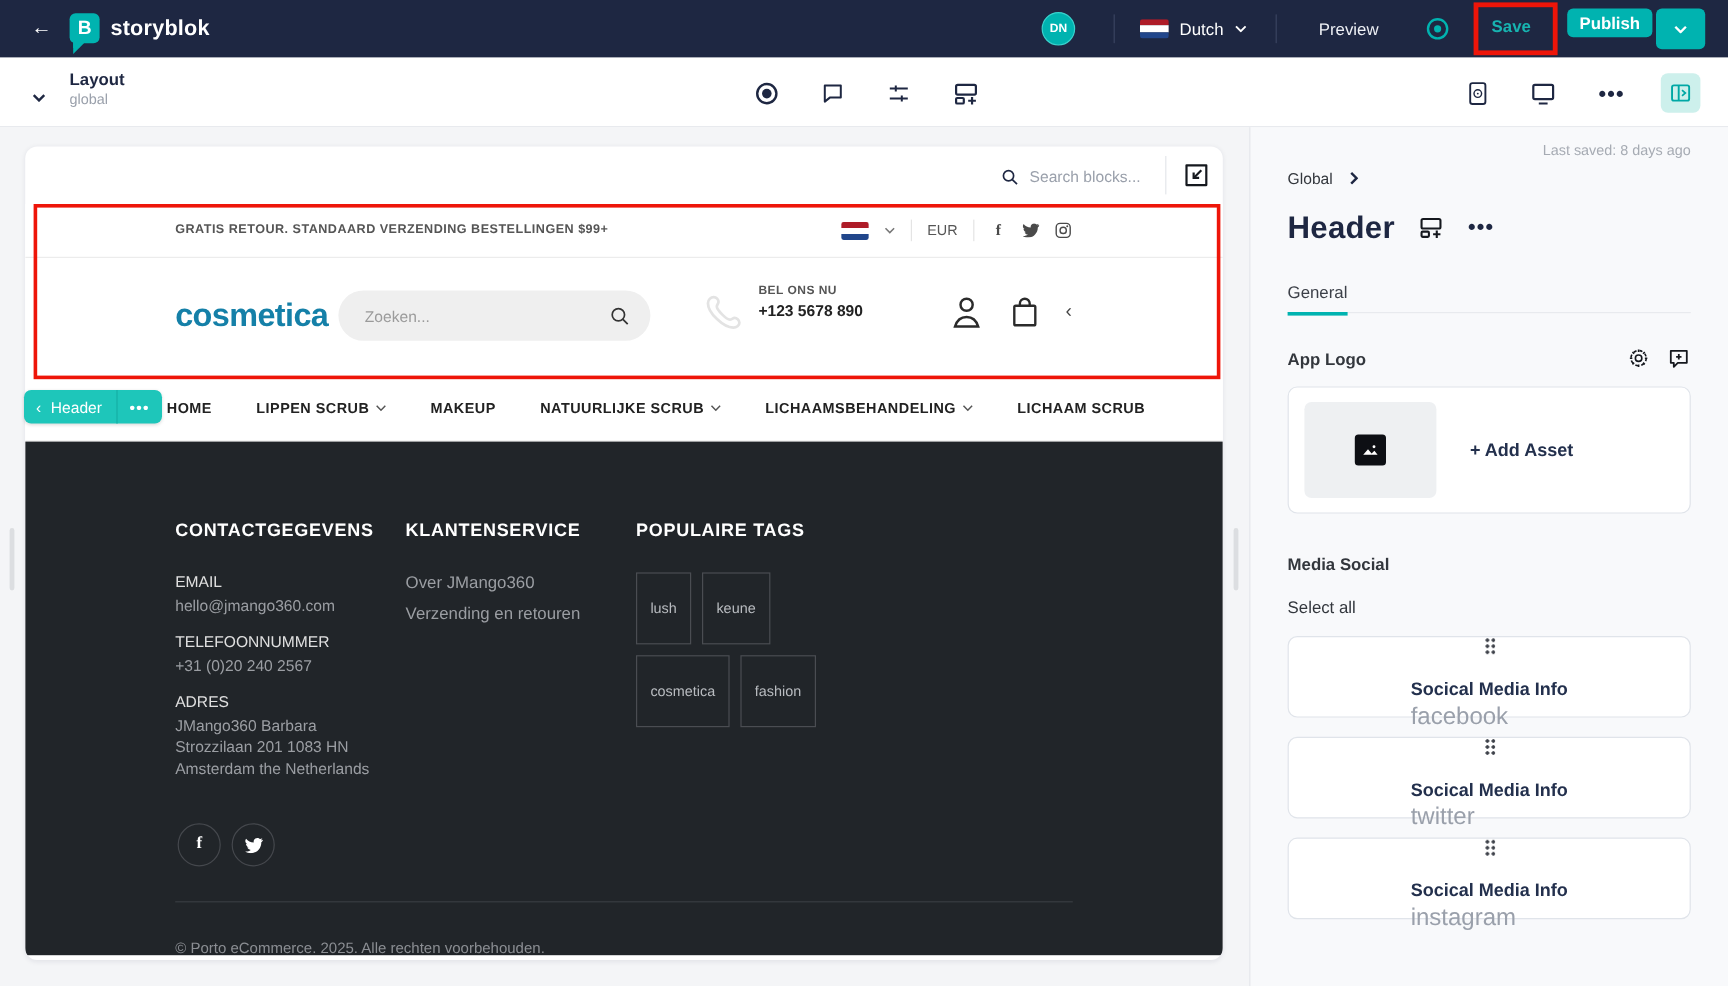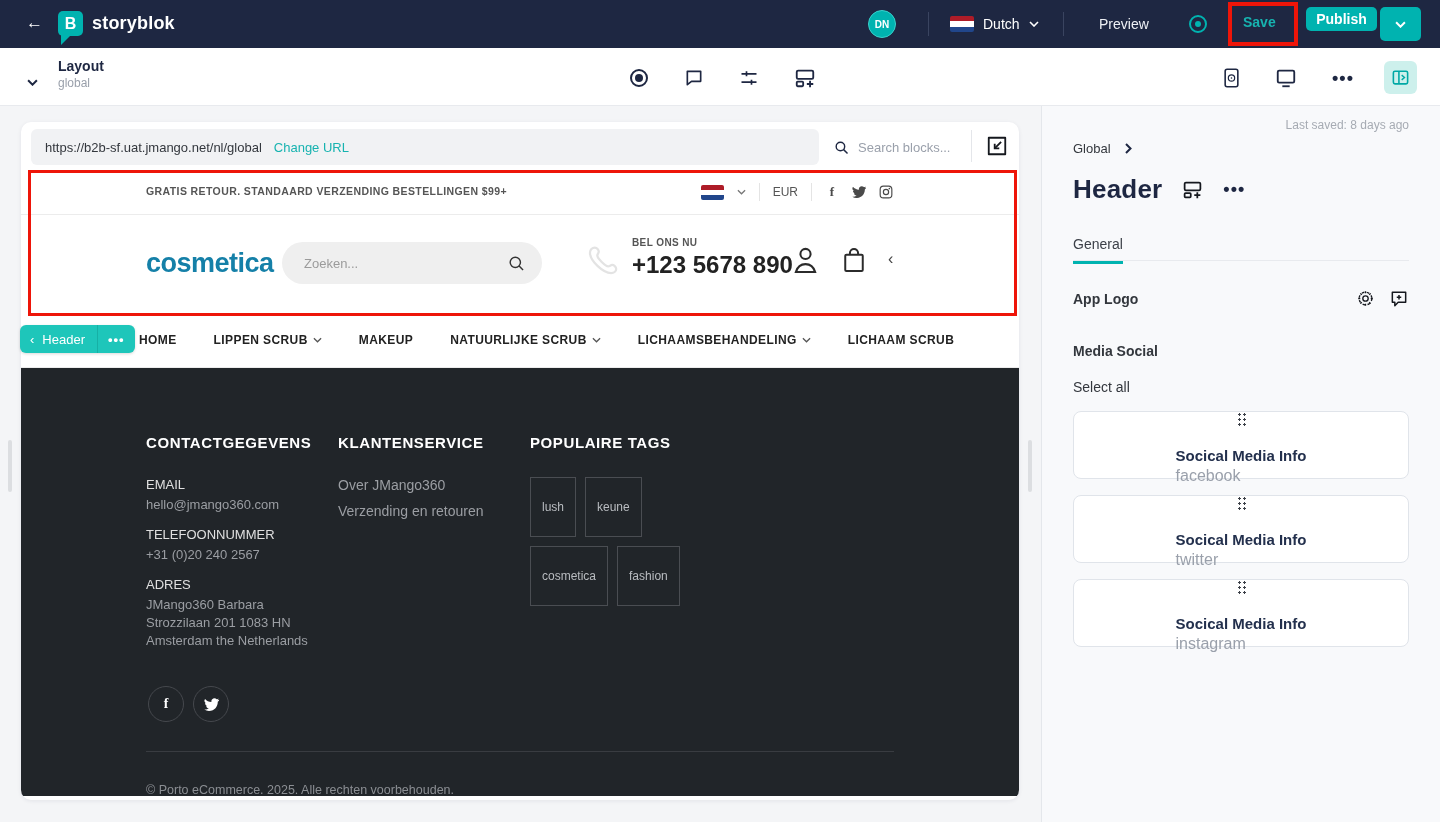--- a/index.html
+++ b/index.html
@@ -65,21 +65,21 @@
 
   
   .site-header { position:relative; height:98px; background:#fff; }
   .logo { position:absolute; left:125px; top:33px; font-size:27px; font-weight:bold; letter-spacing:-.5px; color:#1580a8; cursor:pointer; }
   .zoeken-pill { position:absolute; left:261px; top:27px; width:260px; height:42px; background:#efefef; border-radius:21px; display:flex; align-items:center; padding:0 16px 0 22px; }
   .zoeken-pill input { flex:1; border:none; outline:none; background:transparent; font-size:13px; color:#555; font-family:"Liberation Sans",sans-serif; }
   .zoeken-pill input::placeholder { color:#9b9b9b; }
   .phone-cluster { position:absolute; left:565px; top:22px; display:flex; gap:12px; }
   .phone-glyph { color:#e3e3e3; margin-top:4px; }
   .call-label { font-size:10px; font-weight:bold; letter-spacing:.4px; color:#555; }
-  .call-number { font-size:24px; font-weight:bold; color:#222; margin-top:3px; }
+  .call-number { font-size:13px; font-weight:bold; color:#222; margin-top:3px; }
   .hdr-icons { position:absolute; left:770px; top:28px; display:flex; align-items:center; gap:20px; color:#2b2b2b; }
   .hdr-chev { font-size:16px; color:#444; margin-top:-6px; }
   .red-annot { position:absolute; left:7px; top:48px; width:989px; height:146px; border:3px solid #ee1509; pointer-events:none; z-index:5; }
 
   
   .site-nav { position:relative; height:55px; background:#fff; border-bottom:1px solid #ececec; display:flex; align-items:center; padding-left:118px; gap:37px; }
   .nav-item { font-size:12px; font-weight:bold; letter-spacing:.4px; color:#222; cursor:pointer; display:flex; align-items:center; gap:5px; white-space:nowrap; }
   .nav-item svg { color:#555; }
 
   
@@ -125,21 +125,21 @@
   .field-icons span { cursor:pointer; display:flex; }
   .asset-card { margin-top:13px; height:106px; background:#fff; border:1px solid #e0e4ea; border-radius:8px; display:flex; align-items:center; padding:0 0 0 13px; gap:28px; }
   .asset-thumb { width:110px; height:80px; background:#eef0f2; border-radius:6px; display:flex; align-items:center; justify-content:center; }
   .asset-glyph { width:26px; height:26px; background:#0d0f14; border-radius:3px; display:flex; align-items:center; justify-content:center; }
   .add-asset { font-size:15px; font-weight:bold; color:#23304d; cursor:pointer; }
   .section-label { font-size:14px; font-weight:bold; color:#33373d; margin-top:34px; }
   .select-all { font-size:14px; color:#33373d; margin-top:20px; cursor:pointer; }
   .soc-card { margin-top:16px; height:68px; background:#fff; border:1px solid #e0e4ea; border-radius:8px; display:flex; align-items:center; padding:0 16px; gap:20px; cursor:pointer;flex-direction:column; }
   .drag-dots { width:9px; height:15px; background-image:radial-gradient(circle, #3c4048 1.3px, transparent 1.4px); background-size:5px 5px; flex:none; cursor:grab; }
   .soc-card .ct { font-size:15px; font-weight:bold; color:#23304d; }
-  .soc-card .cs { font-size:16px; color:#9aa0ab; margin-top:3px; }
+  .soc-card .cs { font-size:20px; color:#9aa0ab; margin-top:3px; }
 </style>
 </head>
 <body>
 
 <div class="topbar">
   <span class="back-arrow">←</span>
   <span class="sb-logo">B</span>
   <span class="brand">storyblok</span>
 
   <span class="avatar">DN</span>
@@ -230,24 +230,20 @@
   </span>
 </div>
 
 <div class="workspace">
   <span class="gutter-scroll" style="left:8px; top:334px;"></span>
   <span class="gutter-scroll" style="left:1028px; top:334px;"></span>
 
   <div class="preview-card">
 
     <div class="url-row">
-      <div class="url-pill">
-        <span class="url-text">https://b2b-sf.uat.jmango.net/nl/global</span>
-        <span class="change-url">Change URL</span>
-      </div>
       <div class="blocks-search">
         <svg width="17" height="17" viewBox="0 0 24 24">
             <circle cx="10.5" cy="10.5" r="6" fill="none" stroke="currentColor" stroke-width="2"></circle>
             <path d="M15 15l5.5 5.5" stroke="currentColor" stroke-width="2"></path>
           </svg>
         <input placeholder="Search blocks..." style="">
       </div>
       <span class="vdiv"></span>
       <span class="compose-btn">
         <svg width="22" height="22" viewBox="0 0 24 24">
@@ -444,20 +440,31 @@
       </span>
       <span>
         <svg width="20" height="20" viewBox="0 0 24 24" color="#15181e">
             <path d="M4 4h16v12h-9l-4 4v-4H4z" fill="none" stroke="currentColor" stroke-width="1.8" stroke-linejoin="round"></path>
             <path d="M12 7.3v5.4M9.3 10h5.4" stroke="currentColor" stroke-width="1.8"></path>
           </svg>
       </span>
     </span>
   </div>
 
+  <div class="asset-card">
+    <span class="asset-thumb">
+      <span class="asset-glyph">
+        <svg width="16" height="16" viewBox="0 0 24 24" fill="#fff">
+            <path d="M3 18l6-7 4.5 5.5L17 13l4 5z"></path>
+            <circle cx="16.5" cy="8" r="1.8"></circle>
+          </svg>
+      </span>
+    </span>
+    <span class="add-asset">+ Add Asset</span>
+  </div>
 
   <div class="section-label">Media Social</div>
   <div class="select-all">Select all</div>
 
   <div class="soc-card">
     <span class="drag-dots"></span>
     <span>
       <div class="ct">Socical Media Info</div>
       <div class="cs">facebook</div>
     </span>

